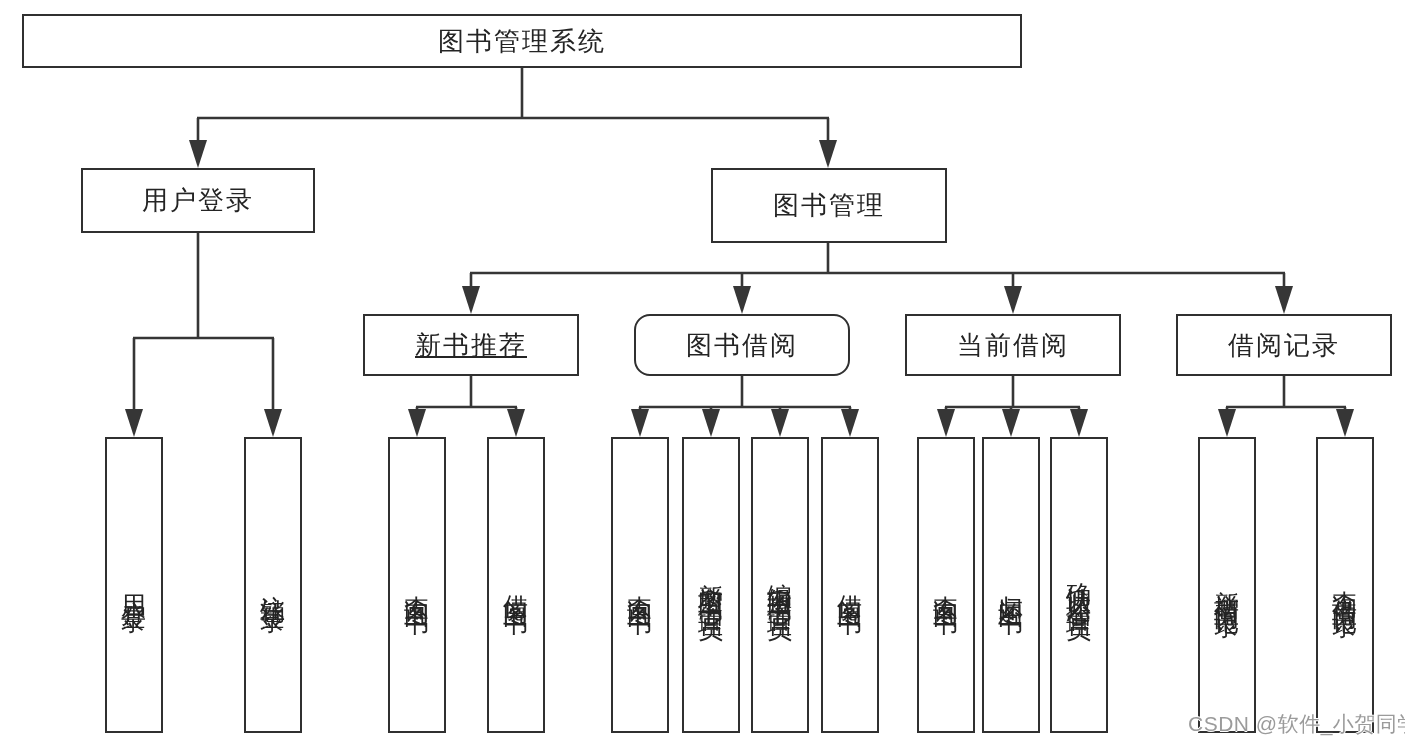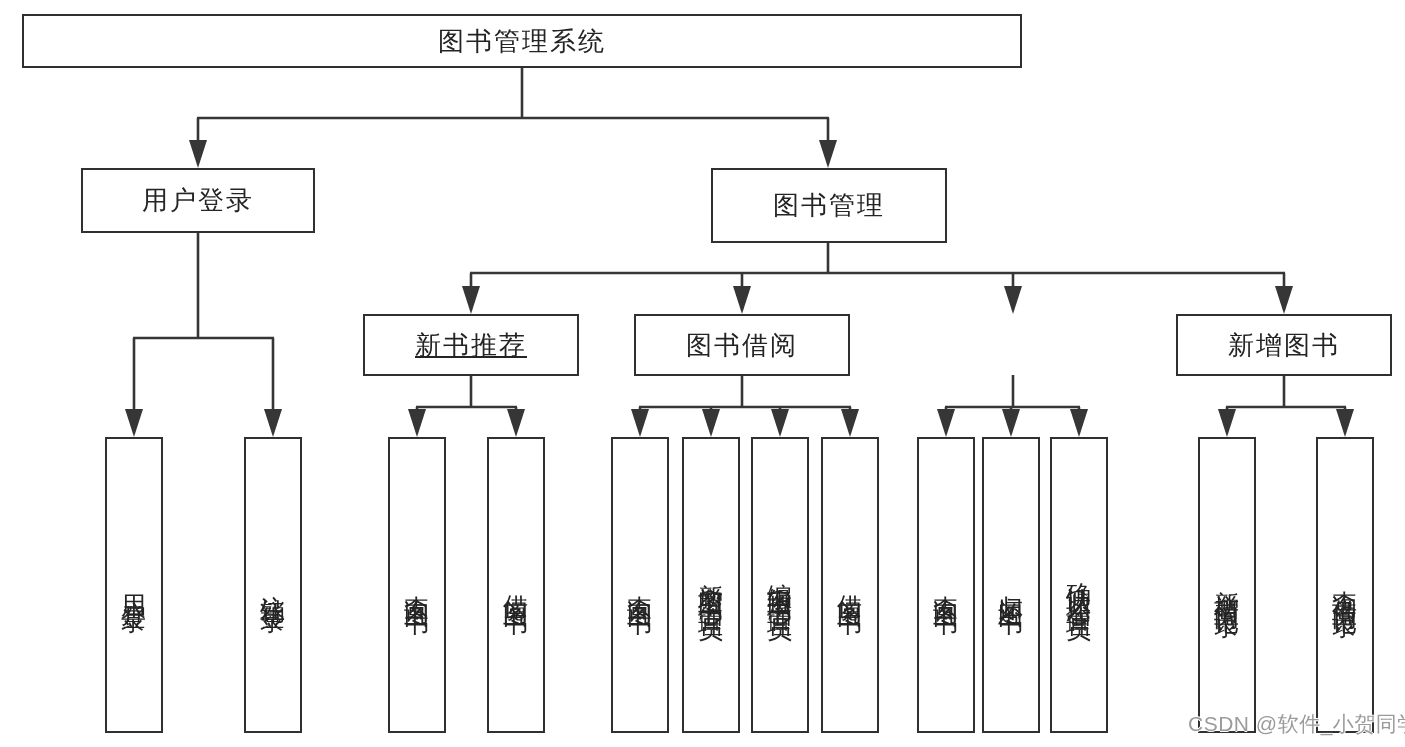--- a/index.html
+++ b/index.html
@@ -109,22 +109,23 @@
       <polygon points="1336,409 1354,409 1345,437"></polygon>
     </g>
   </svg>
 
   <div class="node" style="left:22px; top:14px; width:1000px; height:54px;">图书管理系统</div>
 
   <div class="node" style="left:81px; top:168px; width:234px; height:65px;">用户登录</div>
   <div class="node" style="left:711px; top:168px; width:236px; height:75px;">图书管理</div>
 
   <div class="node" style="left:363px; top:314px; width:216px; height:62px;text-decoration:underline;">新书推荐</div>
-  <div class="node" style="left:634px; top:314px; width:216px; height:62px;">图书借阅</div>
-  <div class="node" style="left:1176px; top:314px; width:216px; height:62px;">新增图书</div>
+  <div class="node" style="left:634px; top:314px; width:216px; height:62px;border-radius:16px;">图书借阅</div>
+  <div class="node" style="left:905px; top:314px; width:216px; height:62px;">当前借阅</div>
+  <div class="node" style="left:1176px; top:314px; width:216px; height:62px;">借阅记录</div>
 
   <div class="node vertical" style="left:105px; top:437px; width:58px; height:296px;">用户登录</div>
   <div class="node vertical" style="left:244px; top:437px; width:58px; height:296px;">注销登录</div>
 
   <div class="node vertical" style="left:388px; top:437px; width:58px; height:296px;">查询图书</div>
   <div class="node vertical" style="left:487px; top:437px; width:58px; height:296px;">借阅图书</div>
 
   <div class="node vertical" style="left:611px; top:437px; width:58px; height:296px;">查询图书</div>
   <div class="node vertical" style="left:682px; top:437px; width:58px; height:296px;">新增图书（管理员）</div>
   <div class="node vertical" style="left:751px; top:437px; width:58px; height:296px;">编辑图书（管理员）</div>

